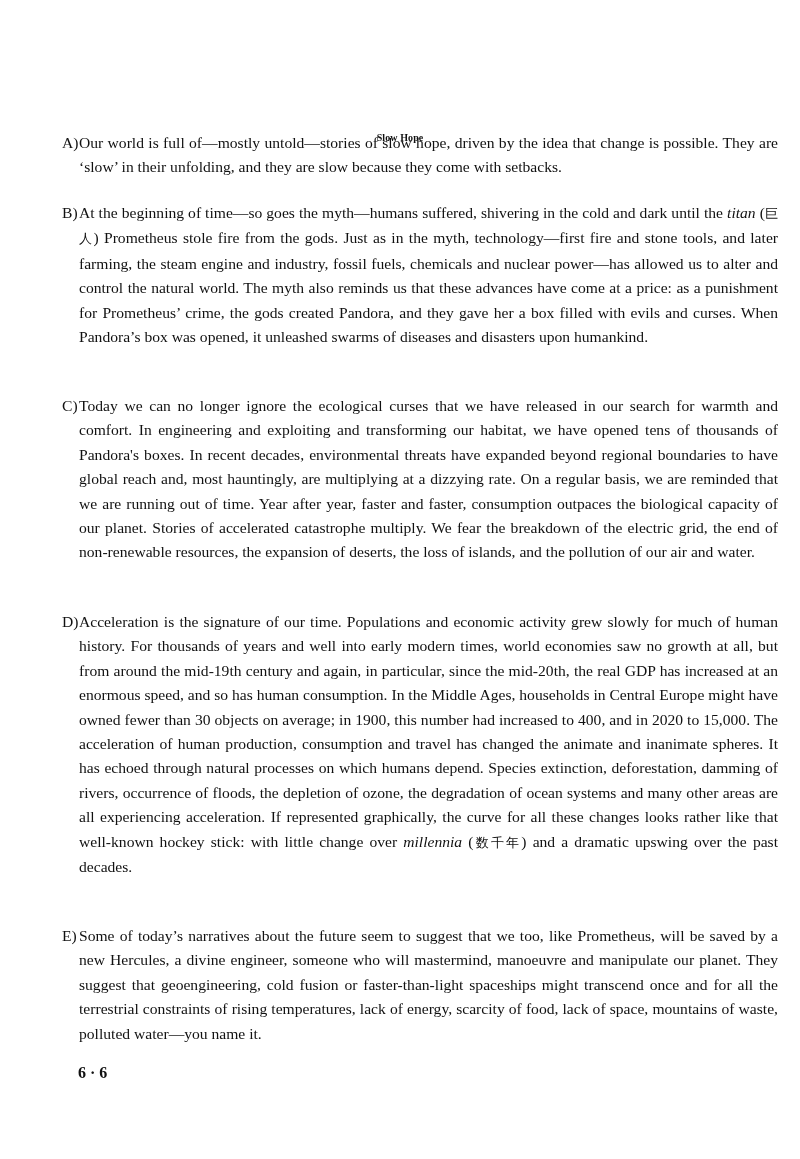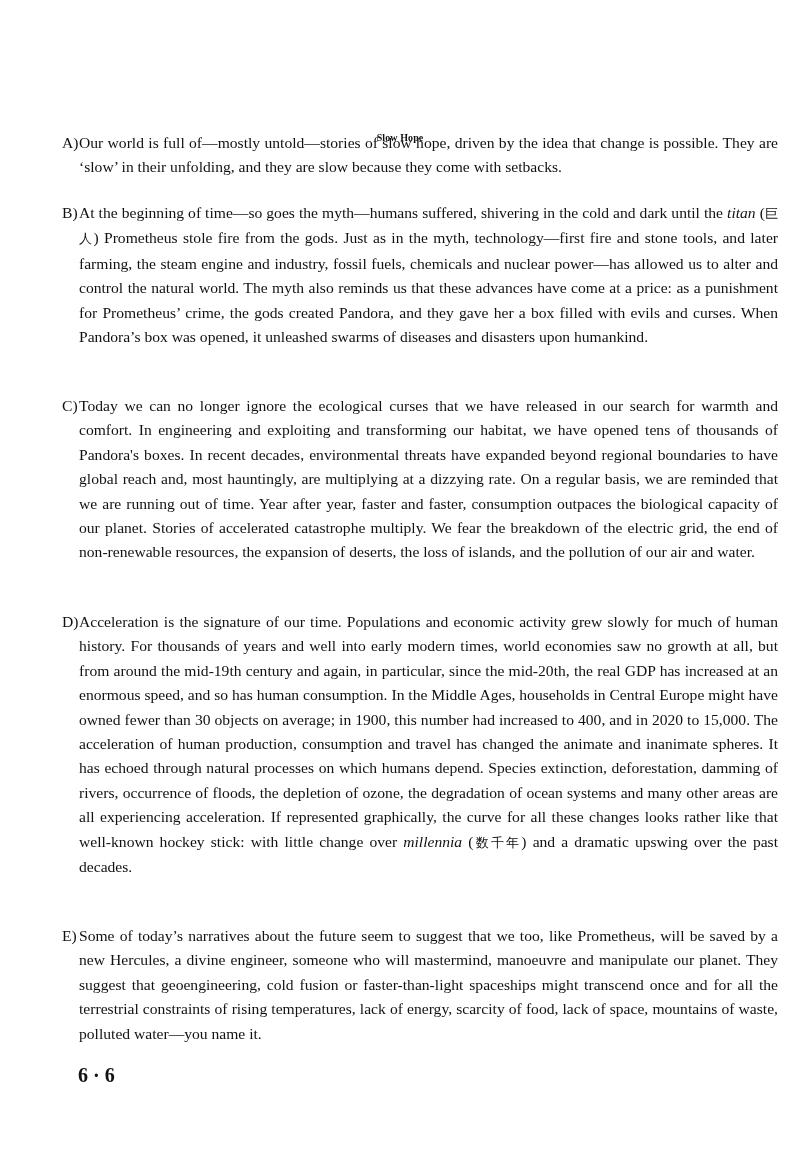--- a/index.html
+++ b/index.html
@@ -61,21 +61,21 @@
     #para-a { top: 131px; }
     #para-b { top: 201px; }
     #para-c { top: 394px; }
     #para-d { top: 610px; }
     #para-e { top: 924px; }
     .page-number {
       position: absolute;
       left: 78px;
       top: 1064px;
       font-weight: bold;
-      font-size: 20px;
+      font-size: 16px;
     }
   </style>
 </head>
 <body>
 
 <div class="page">
 
   <div class="title">Slow Hope</div>
 
   <div class="para" id="para-a">

